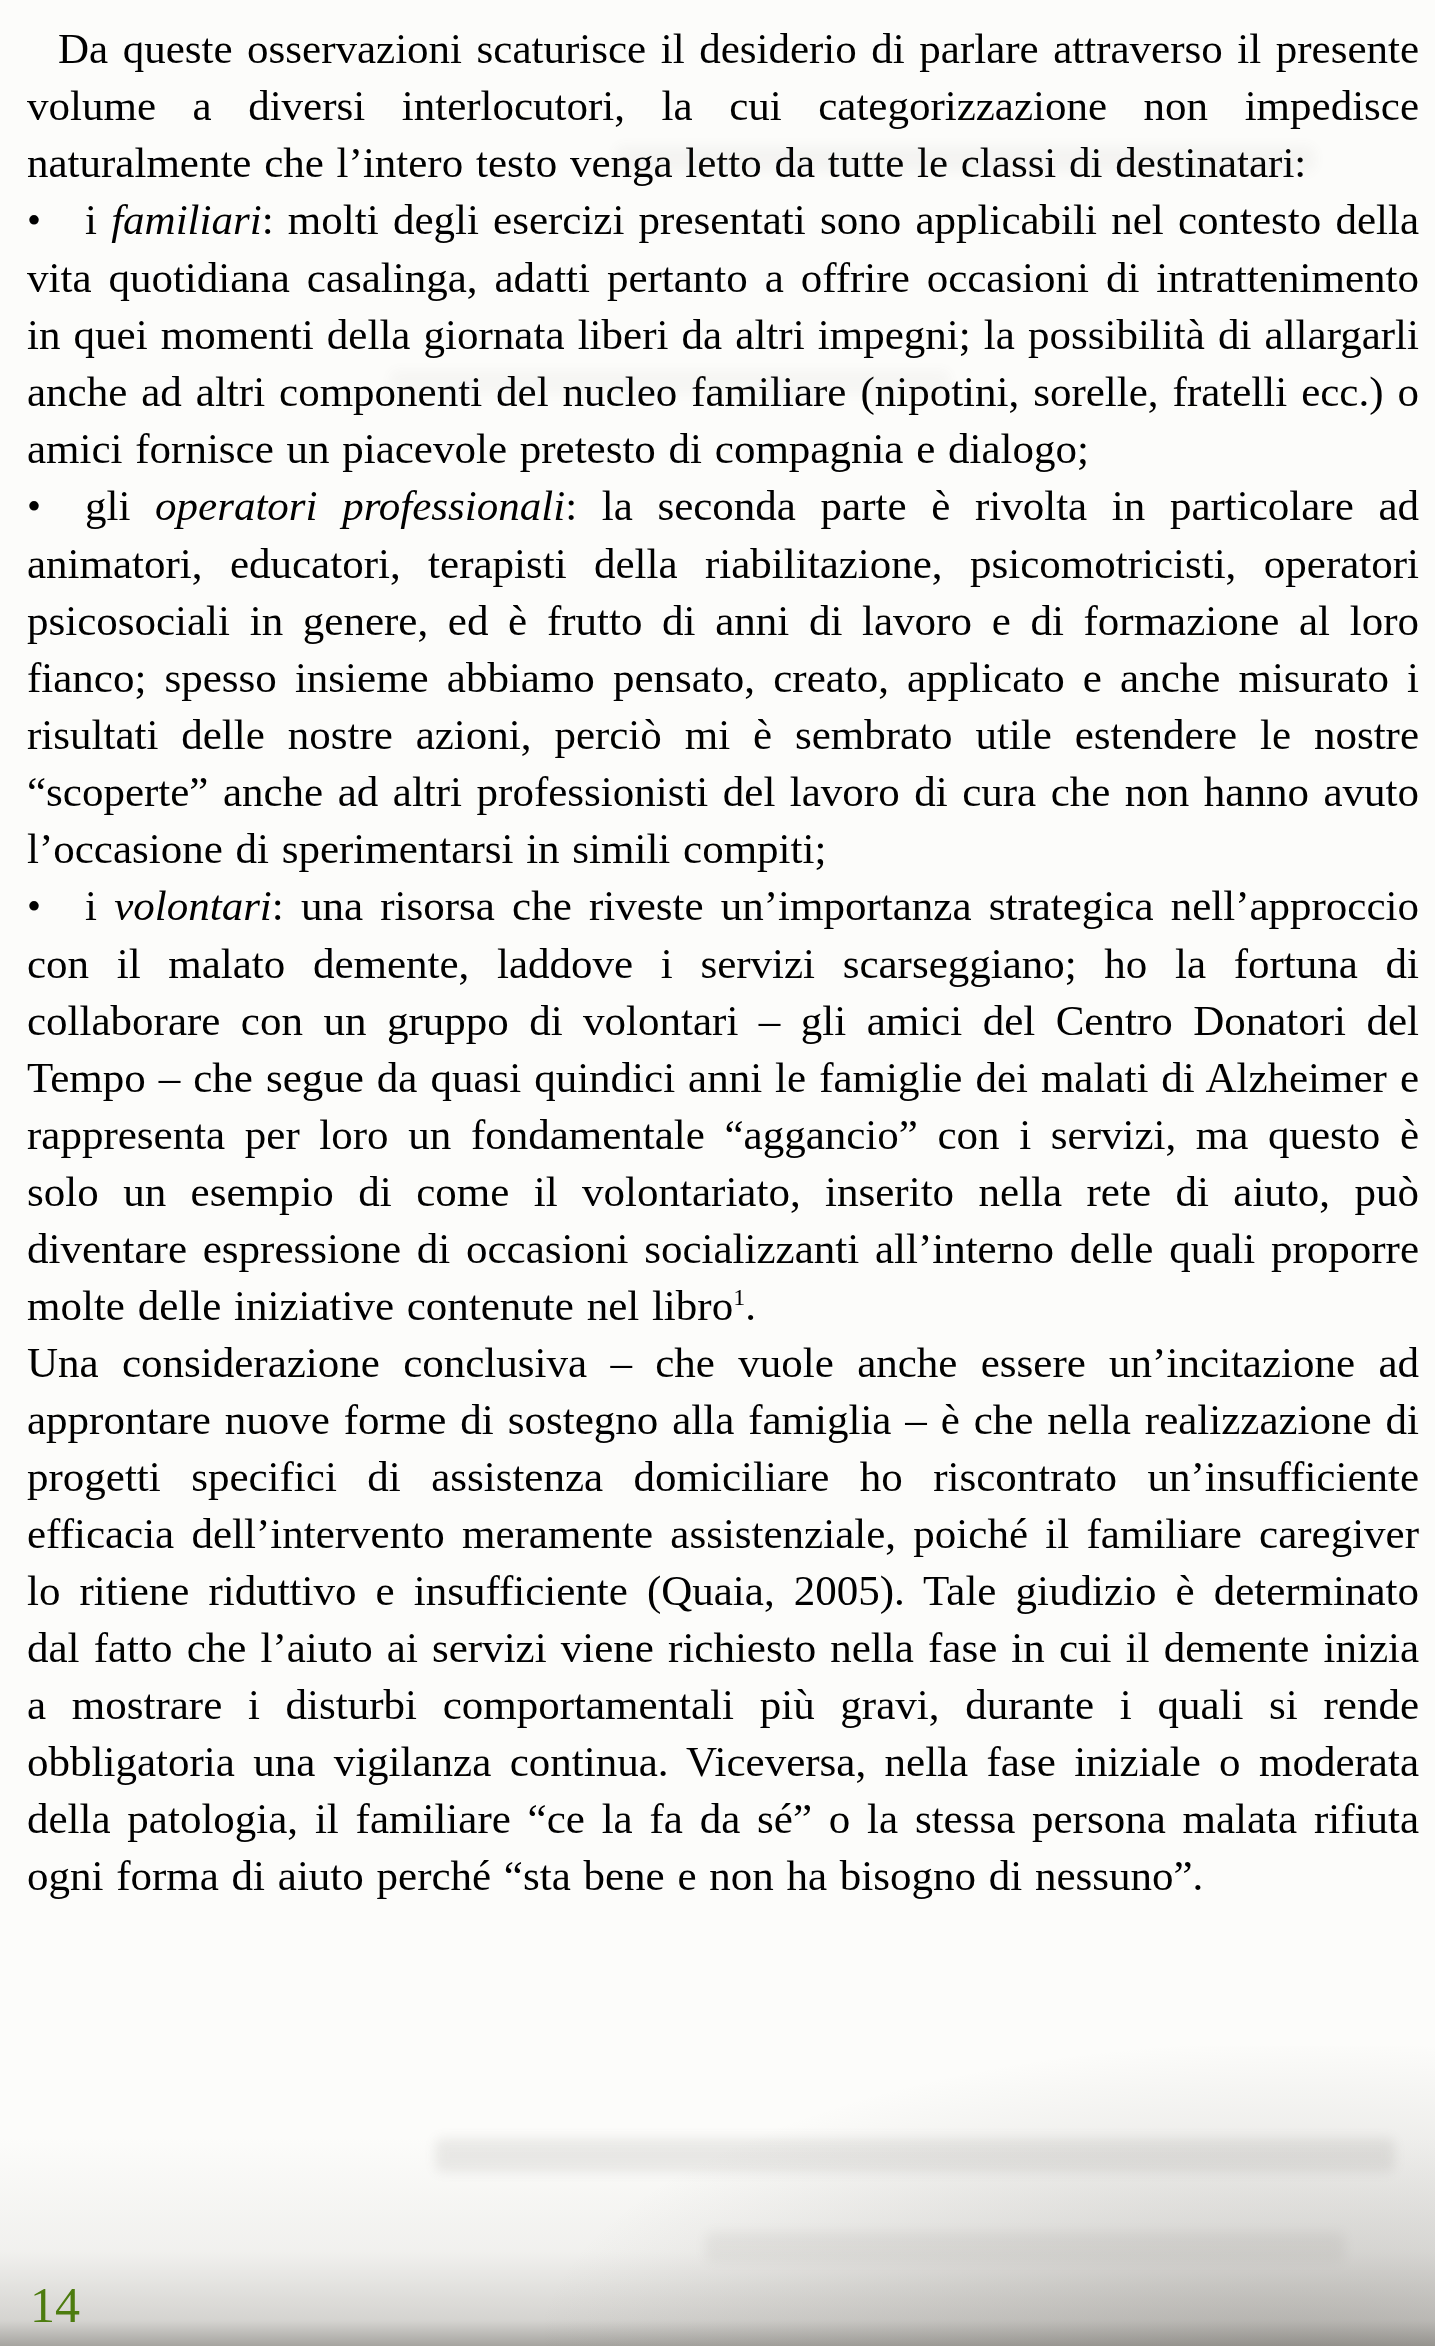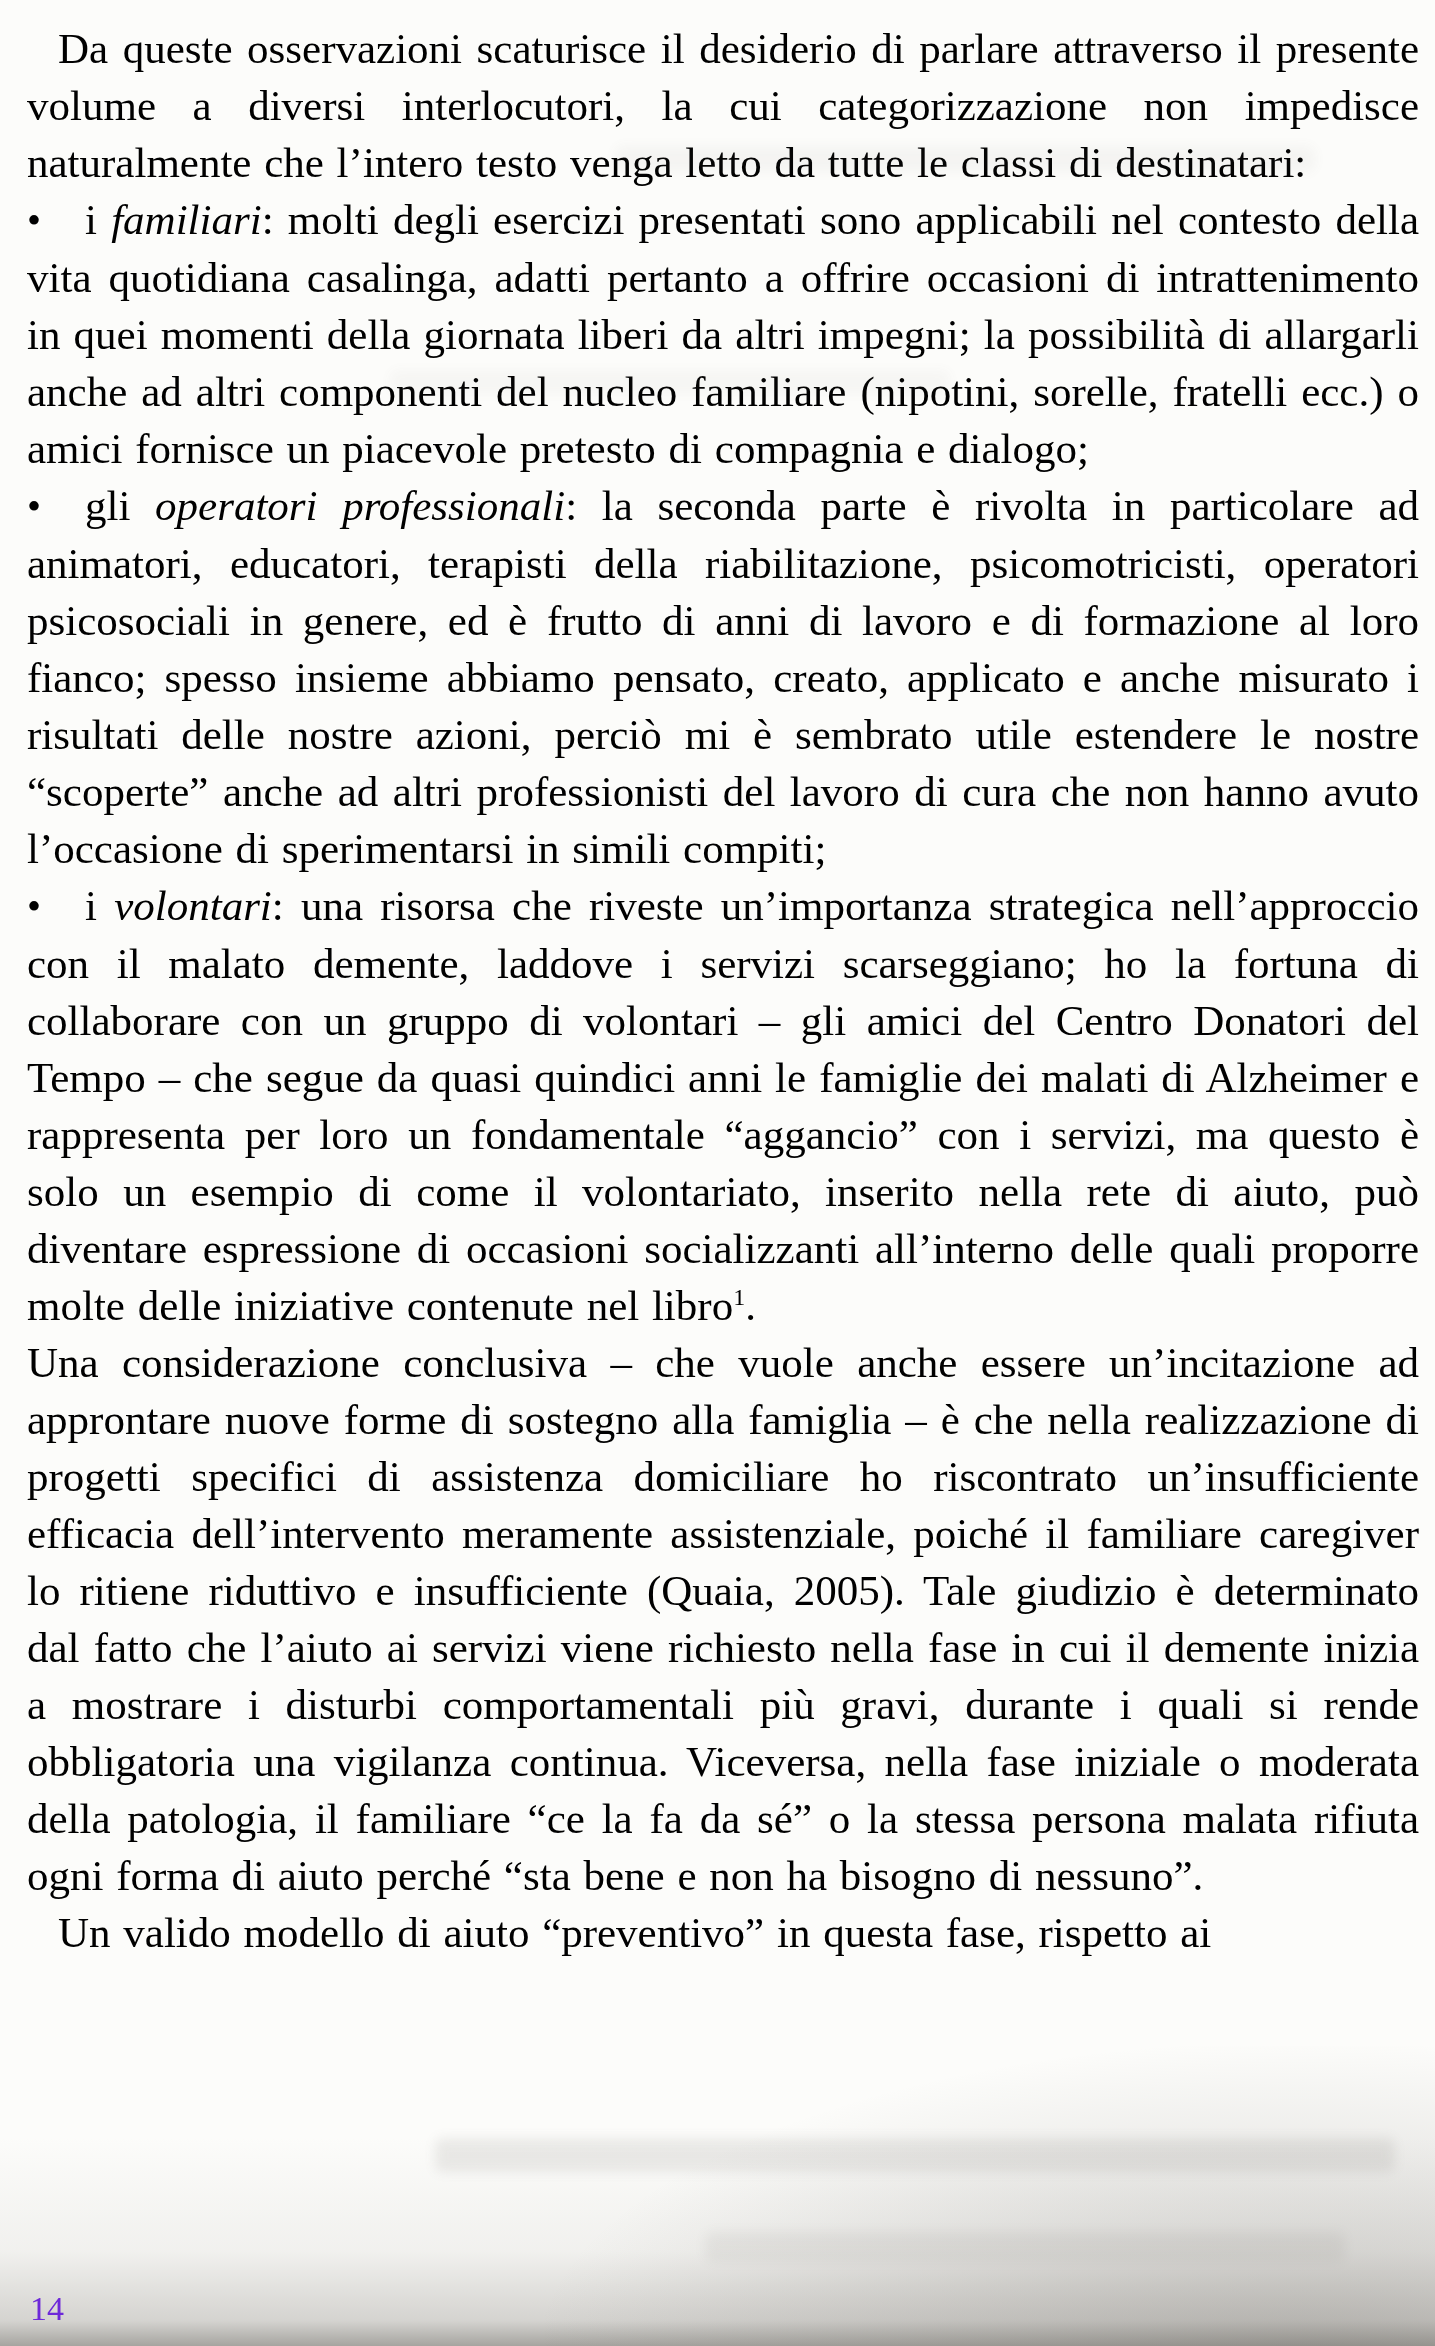--- a/index.html
+++ b/index.html
@@ -31,24 +31,24 @@
     font-size:40px;
   }
   em { font-style:italic; }
   sup.fn {
     font-size:24px;
     line-height:0;
     vertical-align:super;
   }
   .page-number {
     position:absolute;
-    left:30px; bottom:18px;
+    left:30px; bottom:12px;
     font-family:"Liberation Serif","DejaVu Serif",serif;
-    font-size:34px;
-    color:#6d28d9;
+    font-size:50px;
+    color:#4d7c0f;
   }
   
   .bleed {
     position:absolute;
     background:#6e6a64;
     opacity:0.10;
     filter:blur(6px);
     border-radius:8px;
     pointer-events:none;
   }
@@ -82,21 +82,20 @@
     <p class="indent"><span>Da queste osservazioni scaturisce il desiderio di parlare attraverso il presente volume a diversi interlocutori, la cui categorizzazione non impedisce naturalmente che l’intero testo venga letto da tutte le classi di destinatari:</span></p>
 
     <p><span class="bullet-marker">•</span><span>i </span><em>familiari</em><span>: molti degli esercizi presentati sono applicabili nel contesto della vita quotidiana casalinga, adatti pertanto a offrire occasioni di intrattenimento in quei momenti della giornata liberi da altri impegni; la possibilità di allargarli anche ad altri componenti del nucleo familiare (nipotini, sorelle, fratelli ecc.) o amici fornisce un piacevole pretesto di compagnia e dialogo;</span></p>
 
     <p><span class="bullet-marker">•</span><span>gli </span><em>operatori professionali</em><span>: la seconda parte è rivolta in particolare ad animatori, educatori, terapisti della riabilitazione, psicomotricisti, operatori psicosociali in genere, ed è frutto di anni di lavoro e di formazione al loro fianco; spesso insieme abbiamo pensato, creato, applicato e anche misurato i risultati delle nostre azioni, perciò mi è sembrato utile estendere le nostre “scoperte” anche ad altri professionisti del lavoro di cura che non hanno avuto l’occasione di sperimentarsi in simili compiti;</span></p>
 
     <p><span class="bullet-marker">•</span><span>i </span><em>volontari</em><span>: una risorsa che riveste un’importanza strategica nell’approccio con il malato demente, laddove i servizi scarseggiano; ho la fortuna di collaborare con un gruppo di volontari – gli amici del Centro Donatori del Tempo – che segue da quasi quindici anni le famiglie dei malati di Alzheimer e rappresenta per loro un fondamentale “aggancio” con i servizi, ma questo è solo un esempio di come il volontariato, inserito nella rete di aiuto, può diventare espressione di occasioni socializzanti all’interno delle quali proporre molte delle iniziative contenute nel libro</span><sup class="fn">1</sup><span>.</span></p>
 
     <p class="gap"><span>Una considerazione conclusiva – che vuole anche essere un’incitazione ad approntare nuove forme di sostegno alla famiglia – è che nella realizzazione di progetti specifici di assistenza domiciliare ho riscontrato un’insufficiente efficacia dell’intervento meramente assistenziale, poiché il familiare caregiver lo ritiene riduttivo e insufficiente (Quaia, 2005). Tale giudizio è determinato dal fatto che l’aiuto ai servizi viene richiesto nella fase in cui il demente inizia a mostrare i disturbi comportamentali più gravi, durante i quali si rende obbligatoria una vigilanza continua. Viceversa, nella fase iniziale o moderata della patologia, il familiare “ce la fa da sé” o la stessa persona malata rifiuta ogni forma di aiuto perché “sta bene e non ha bisogno di nessuno”.</span></p>
 
-    <p class="indent"><span>Un valido modello di aiuto “preventivo” in questa fase, rispetto ai</span></p>
 
   </div>
 
   <div class="bleed bleed-1"></div>
   <div class="bleed bleed-2"></div>
   <div class="bleed bleed-3"></div>
   <div class="bleed bleed-4"></div>
   <div class="shade-bottom"></div>
   <div class="shade-corner"></div>
 

